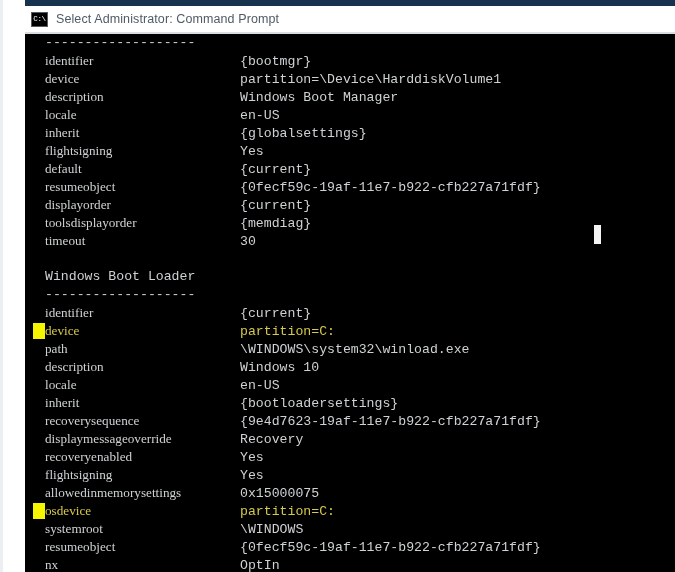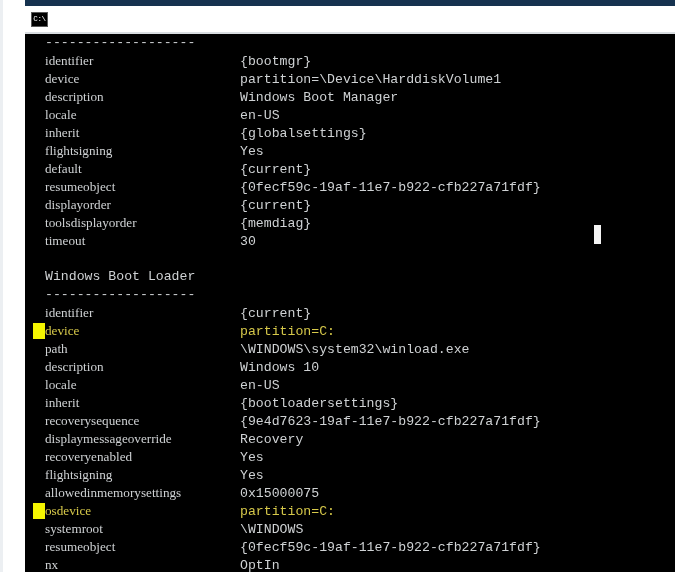--- a/index.html
+++ b/index.html
@@ -167,20 +167,21 @@
   <div class="desktop-gutter-edge"></div>
 
   <div class="window">
 
     <div class="titlebar-topstrip"></div>
 
     <div class="titlebar">
       <div class="console-icon">
         <span>C:\</span>
       </div>
+      <div class="title-text">Select Administrator: Command Prompt</div>
     </div>
 
     <div class="titlebar-bottomline"></div>
 
     <div class="console">
       <div class="term" id="term"><div class="line"><span>-------------------</span></div><div class="line"><span class="key">identifier</span><span class="val">{bootmgr}</span></div><div class="line"><span class="key">device</span><span class="val">partition=\Device\HarddiskVolume1</span></div><div class="line"><span class="key">description</span><span class="val">Windows Boot Manager</span></div><div class="line"><span class="key">locale</span><span class="val">en-US</span></div><div class="line"><span class="key">inherit</span><span class="val">{globalsettings}</span></div><div class="line"><span class="key">flightsigning</span><span class="val">Yes</span></div><div class="line"><span class="key">default</span><span class="val">{current}</span></div><div class="line"><span class="key">resumeobject</span><span class="val">{0fecf59c-19af-11e7-b922-cfb227a71fdf}</span></div><div class="line"><span class="key">displayorder</span><span class="val">{current}</span></div><div class="line"><span class="key">toolsdisplayorder</span><span class="val">{memdiag}</span></div><div class="line"><span class="key">timeout</span><span class="val">30</span></div><div class="line blank"> </div><div class="line"><span>Windows Boot Loader</span></div><div class="line"><span>-------------------</span></div><div class="line"><span class="key">identifier</span><span class="val">{current}</span></div><div class="line"><div class="marker"></div><span class="key hl">device</span><span class="val hl">partition=C:</span></div><div class="line"><span class="key">path</span><span class="val">\WINDOWS\system32\winload.exe</span></div><div class="line"><span class="key">description</span><span class="val">Windows 10</span></div><div class="line"><span class="key">locale</span><span class="val">en-US</span></div><div class="line"><span class="key">inherit</span><span class="val">{bootloadersettings}</span></div><div class="line"><span class="key">recoverysequence</span><span class="val">{9e4d7623-19af-11e7-b922-cfb227a71fdf}</span></div><div class="line"><span class="key">displaymessageoverride</span><span class="val">Recovery</span></div><div class="line"><span class="key">recoveryenabled</span><span class="val">Yes</span></div><div class="line"><span class="key">flightsigning</span><span class="val">Yes</span></div><div class="line"><span class="key">allowedinmemorysettings</span><span class="val">0x15000075</span></div><div class="line"><div class="marker"></div><span class="key hl">osdevice</span><span class="val hl">partition=C:</span></div><div class="line"><span class="key">systemroot</span><span class="val">\WINDOWS</span></div><div class="line"><span class="key">resumeobject</span><span class="val">{0fecf59c-19af-11e7-b922-cfb227a71fdf}</span></div><div class="line"><span class="key">nx</span><span class="val">OptIn</span></div></div>
       <div class="cursor"></div>
     </div>
 
   </div>

